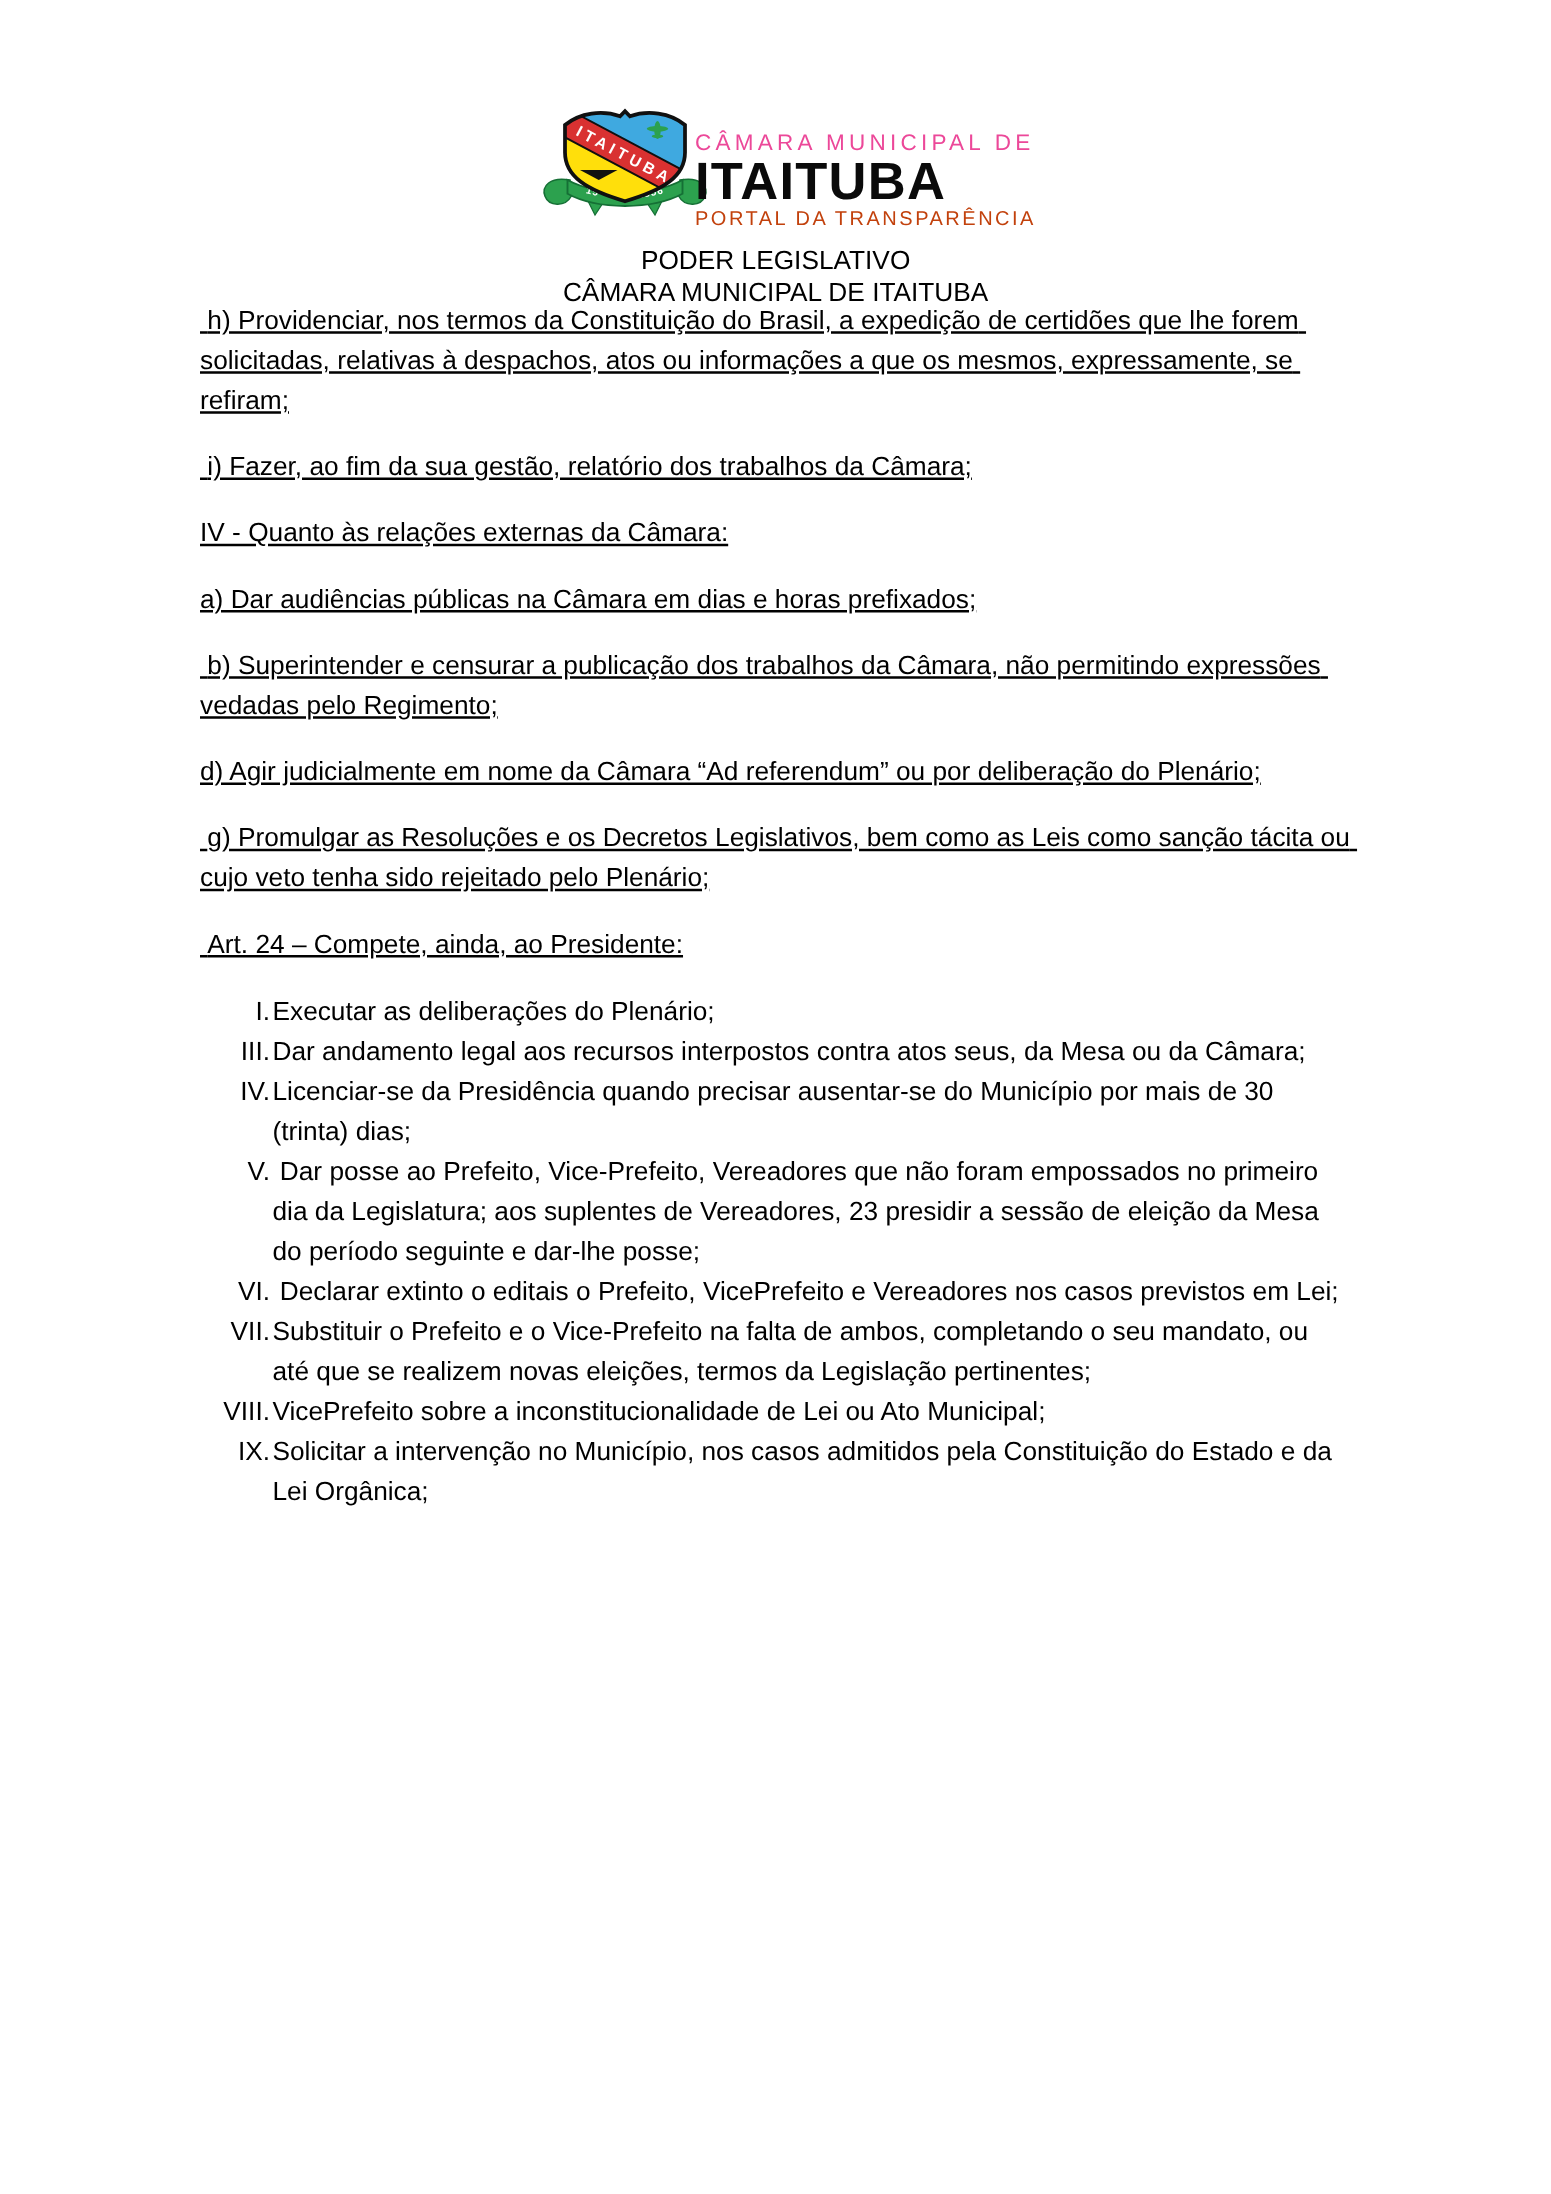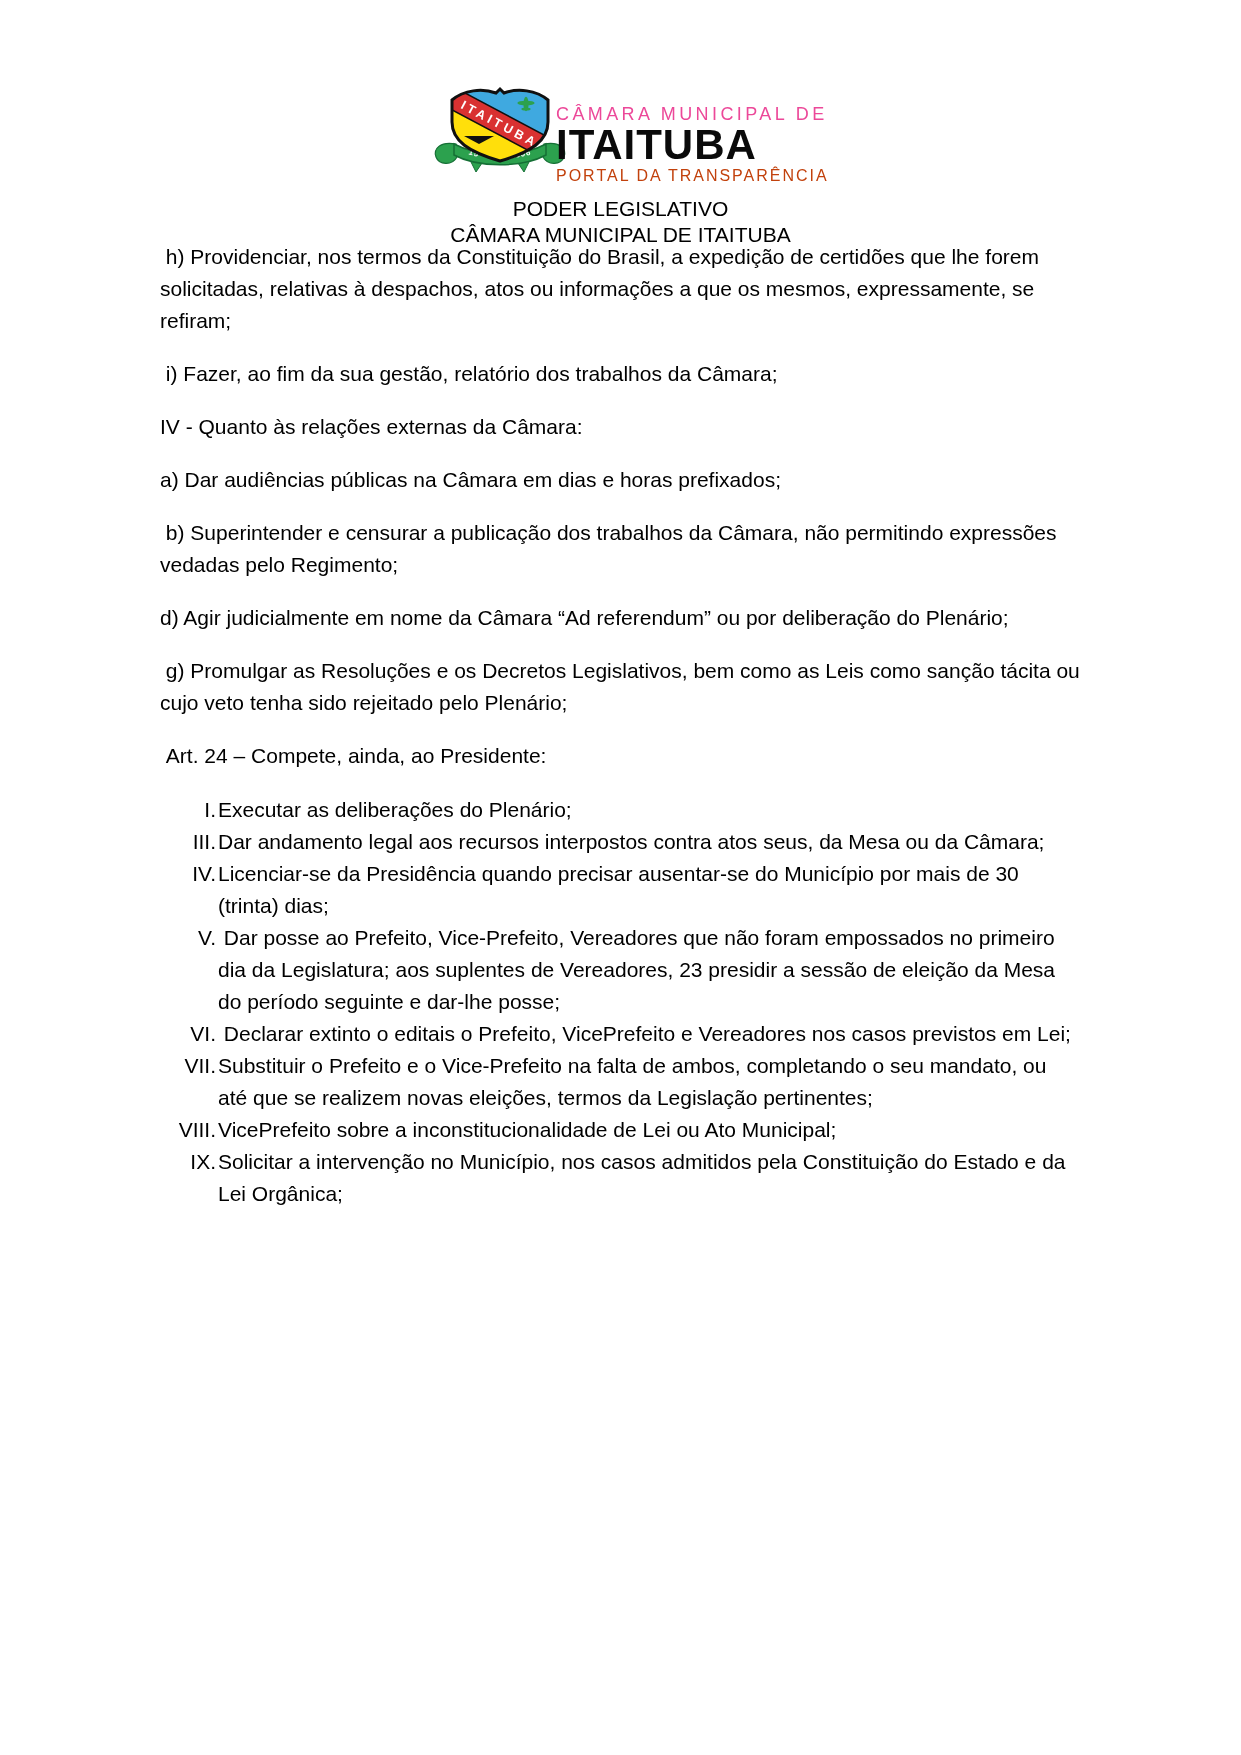--- a/index.html
+++ b/index.html
@@ -21,21 +21,21 @@
   
   .doc-header{
     position:absolute;top:184px;left:0;right:0;
     text-align:center;font-size:21px;line-height:26px;color:#000;margin-top:12px;
   }
   
   .doc-body{
     position:absolute;top:241px;left:160px;width:925px;
     font-size:21px;line-height:32px;
   }
-  .doc-body p{margin:0 0 21px 0;white-space:pre-wrap;}
+  .doc-body p{margin:0 0 21px 0;white-space:pre-wrap;text-decoration:underline;}
   .roman-list{margin-top:22px;}
   .li{display:flex;line-height:32px;}
   .li .marker{flex:0 0 56px;text-align:right;}
   .li .text{margin-left:2px;white-space:pre-wrap;flex:1;max-width:862px;}
 </style>
 </head>
 <body>
 
 <div class="page">
 

